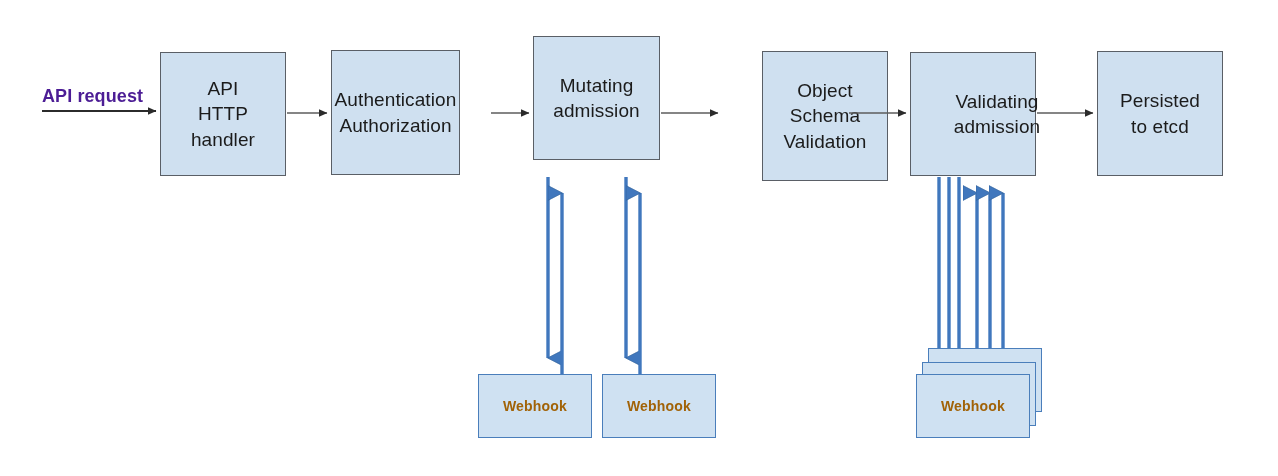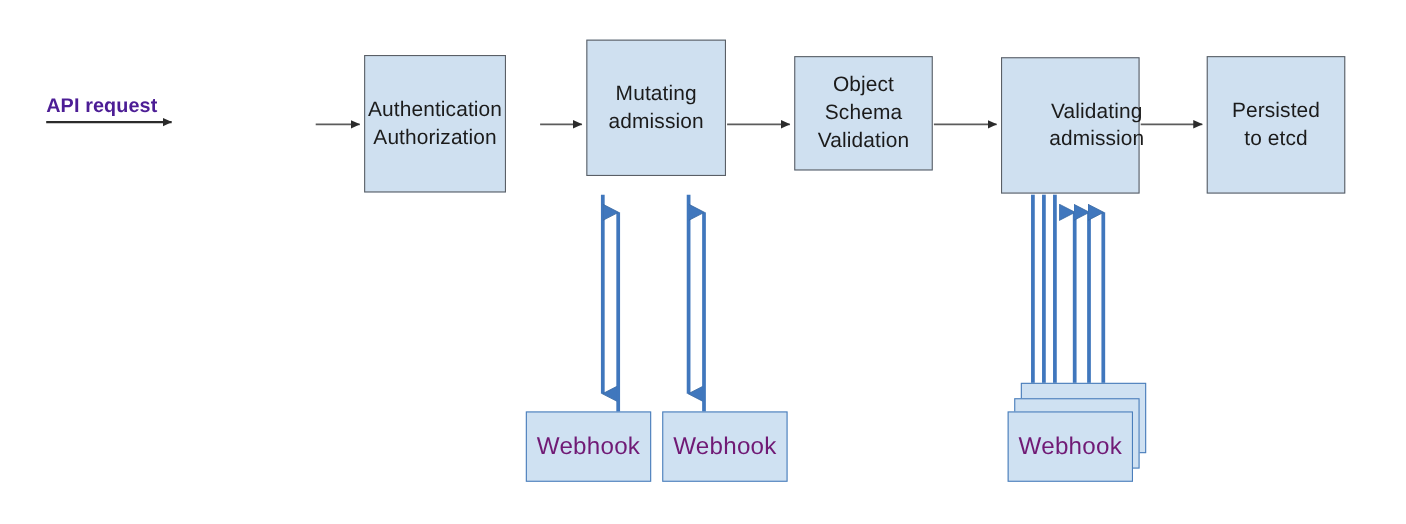--- a/index.html
+++ b/index.html
@@ -37,23 +37,23 @@
   }
   
   .webhook {
     position: absolute;
     box-sizing: border-box;
     background: #cfe1f2;
     border: 1.6px solid #4a7ebb;
     display: flex;
     align-items: center;
     justify-content: center;
-    color: #701a75;
-    font-size: 22px;
-    font-weight: normal;
+    color: #a16207;
+    font-size: 14px;
+    font-weight: bold;
     letter-spacing: .2px;
     font-family: "Liberation Sans", sans-serif;
   }
   .webhook.ghost {
     background: #cfe1f2;
   }
   
   .entry-label {
     position: absolute;
     font-size: 18px;
@@ -75,28 +75,31 @@
   }
   svg.layer * { pointer-events: auto; }
 </style>
 </head>
 <body>
 
 <div id="canvas">
 
   <div class="entry-label" style="left:42px; top:86px;">API request</div>
 
+  <div class="stage" style="left:160px; top:52px; width:126px; height:124px;">API
+HTTP
+handler</div>
 
   <div class="stage" style="left:331px; top:50px; width:129px; height:125px;">Authentication
 Authorization</div>
 
   <div class="stage" style="left:533px; top:36px; width:127px; height:124px;">Mutating
 admission</div>
 
-  <div class="stage" style="left:722px; top:51px; width:126px; height:104px;">Object
+  <div class="stage" style="left:762px; top:51px; width:126px; height:130px;">Object
 Schema
 Validation</div>
 
   <div class="stage" style="left:910px; top:52px; width:126px; height:124px;padding-left:48px;">Validating
 admission</div>
 
   <div class="stage" style="left:1097px; top:51px; width:126px; height:125px;">Persisted
 to etcd</div>
 
   <div class="webhook" style="left:478px; top:374px; width:114px; height:64px;">Webhook</div>

